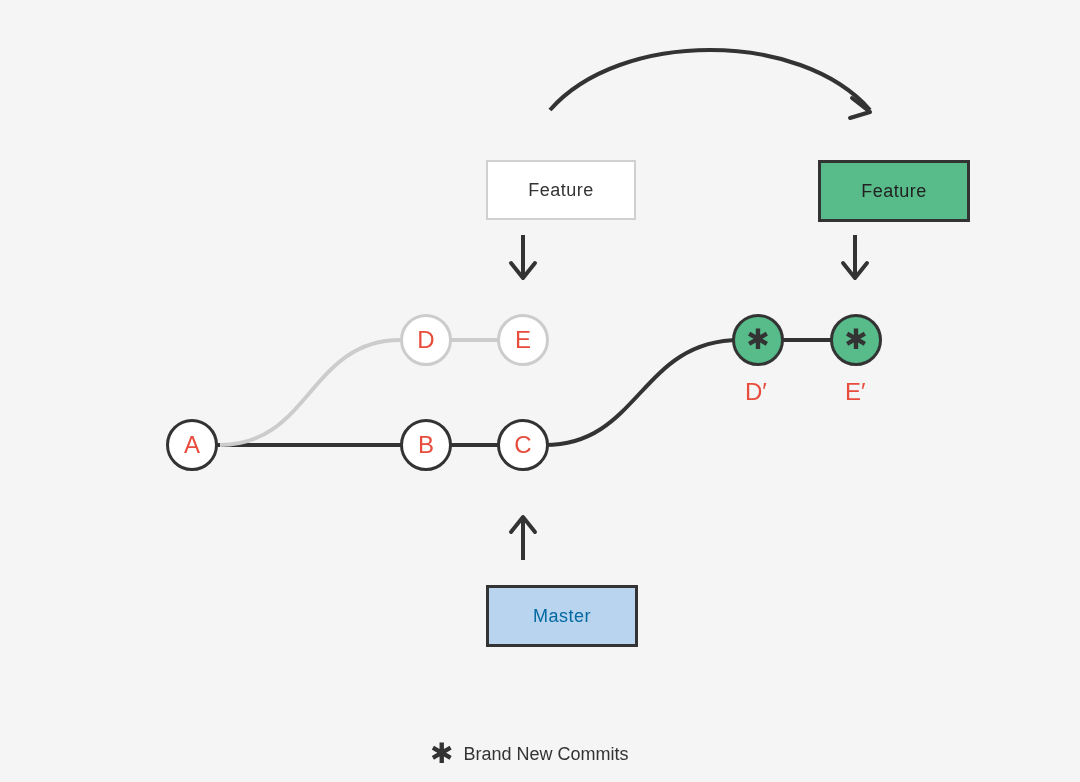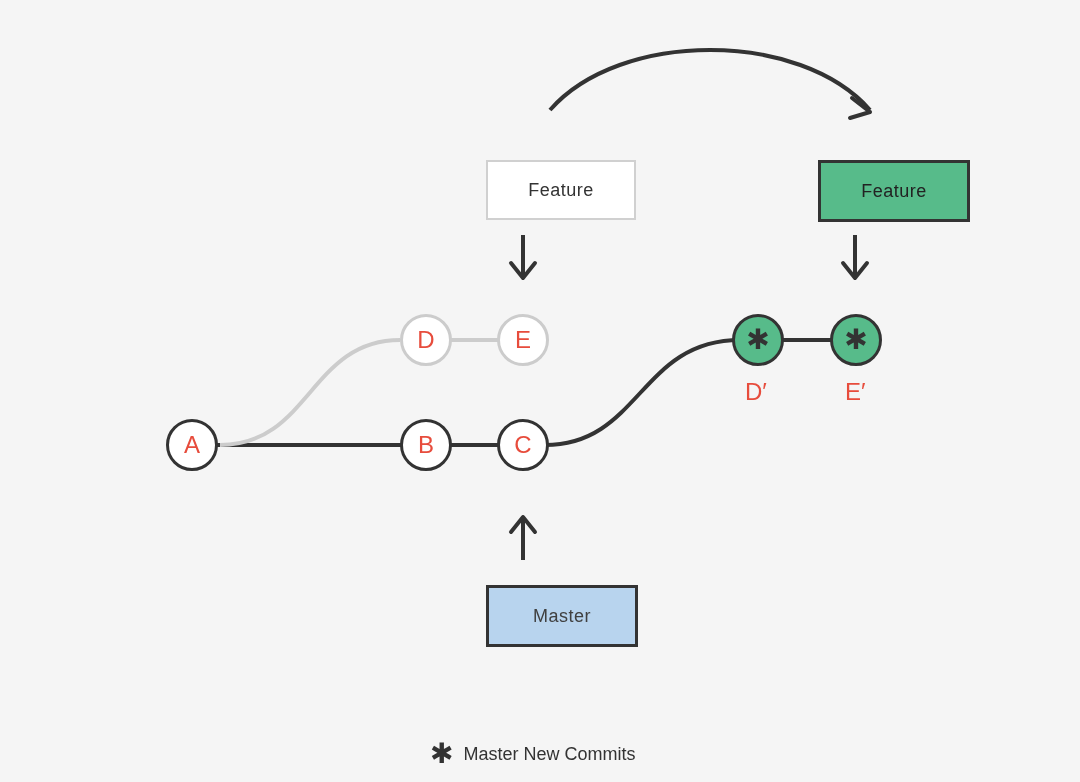--- a/index.html
+++ b/index.html
@@ -30,21 +30,21 @@
     color: #333;
   }
   .box-green {
     background: #57bb8a;
     border: 3px solid #333333;
     color: #222;
   }
   .box-blue {
     background: #b8d4ee;
     border: 3px solid #333333;
-    color: #404040;
+    color: #0369a1;
   }
   .node {
     position: absolute;
     width: 52px;
     height: 52px;
     border-radius: 50%;
     display: flex;
     align-items: center;
     justify-content: center;
     font-size: 24px;
@@ -147,16 +147,16 @@
   </div>
   <div class="node node-green" style="left:830px; top:314px;">
     <span class="asterisk">✱</span>
   </div>
 
   <div class="prime-label" style="left:745px; top:378px;">D′</div>
   <div class="prime-label" style="left:845px; top:378px;">E′</div>
 
   <div class="legend" style="left:430px; top:740px;">
     <span class="asterisk" style="color:#333;">✱</span>
-    <span>Master New Commits</span>
+    <span>Brand New Commits</span>
   </div>
 
 </div>
 
 </body></html>

